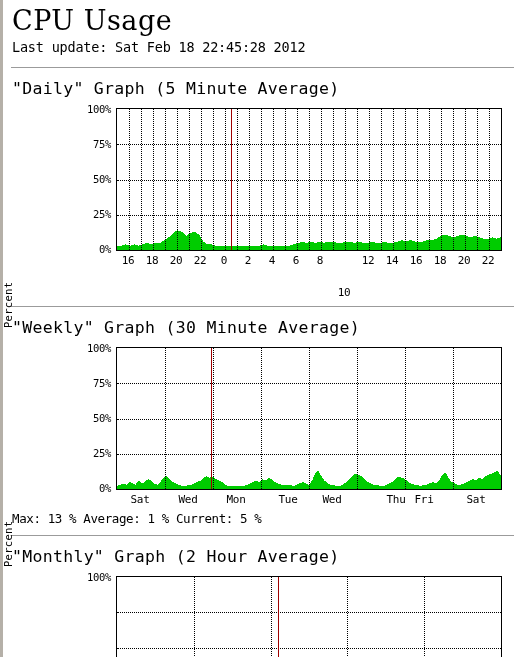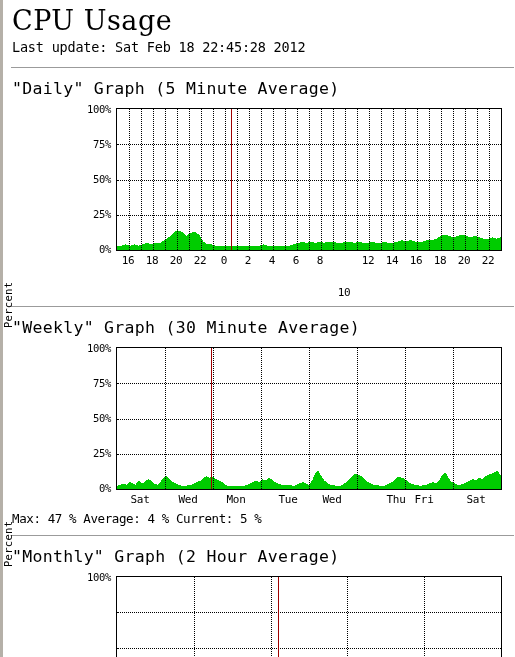--- a/index.html
+++ b/index.html
@@ -258,21 +258,21 @@
         <div class="xticks" id="xticks-weekly" style="left:110px; top:150px; width:384px; height:16px;">
             <div class="xtick" style="left: 24px;">Sat</div>
             <div class="xtick" style="left: 72px;">Wed</div>
             <div class="xtick" style="left: 120px;">Mon</div>
             <div class="xtick" style="left: 172px;">Tue</div>
             <div class="xtick" style="left: 216px;">Wed</div>
             <div class="xtick" style="left: 280px;">Thu</div>
             <div class="xtick" style="left: 308px;">Fri</div>
             <div class="xtick" style="left: 360px;">Sat</div>
           </div>
-        <div class="stats" style="top:168px;">Max: 47 % Average: 4 % Current: 5 %</div>
+        <div class="stats" style="top:168px;">Max: 13 % Average: 1 % Current: 5 %</div>
       </div>
     </div>
 
     <hr class="rule">
 
     <div class="section">
       <div class="section-title">"Monthly" Graph (2 Hour Average)</div>
       <div class="graph-block" style="height:60px;">
         <div class="yticks">
           <div class="ytick" style="top:0px;">100%</div>

